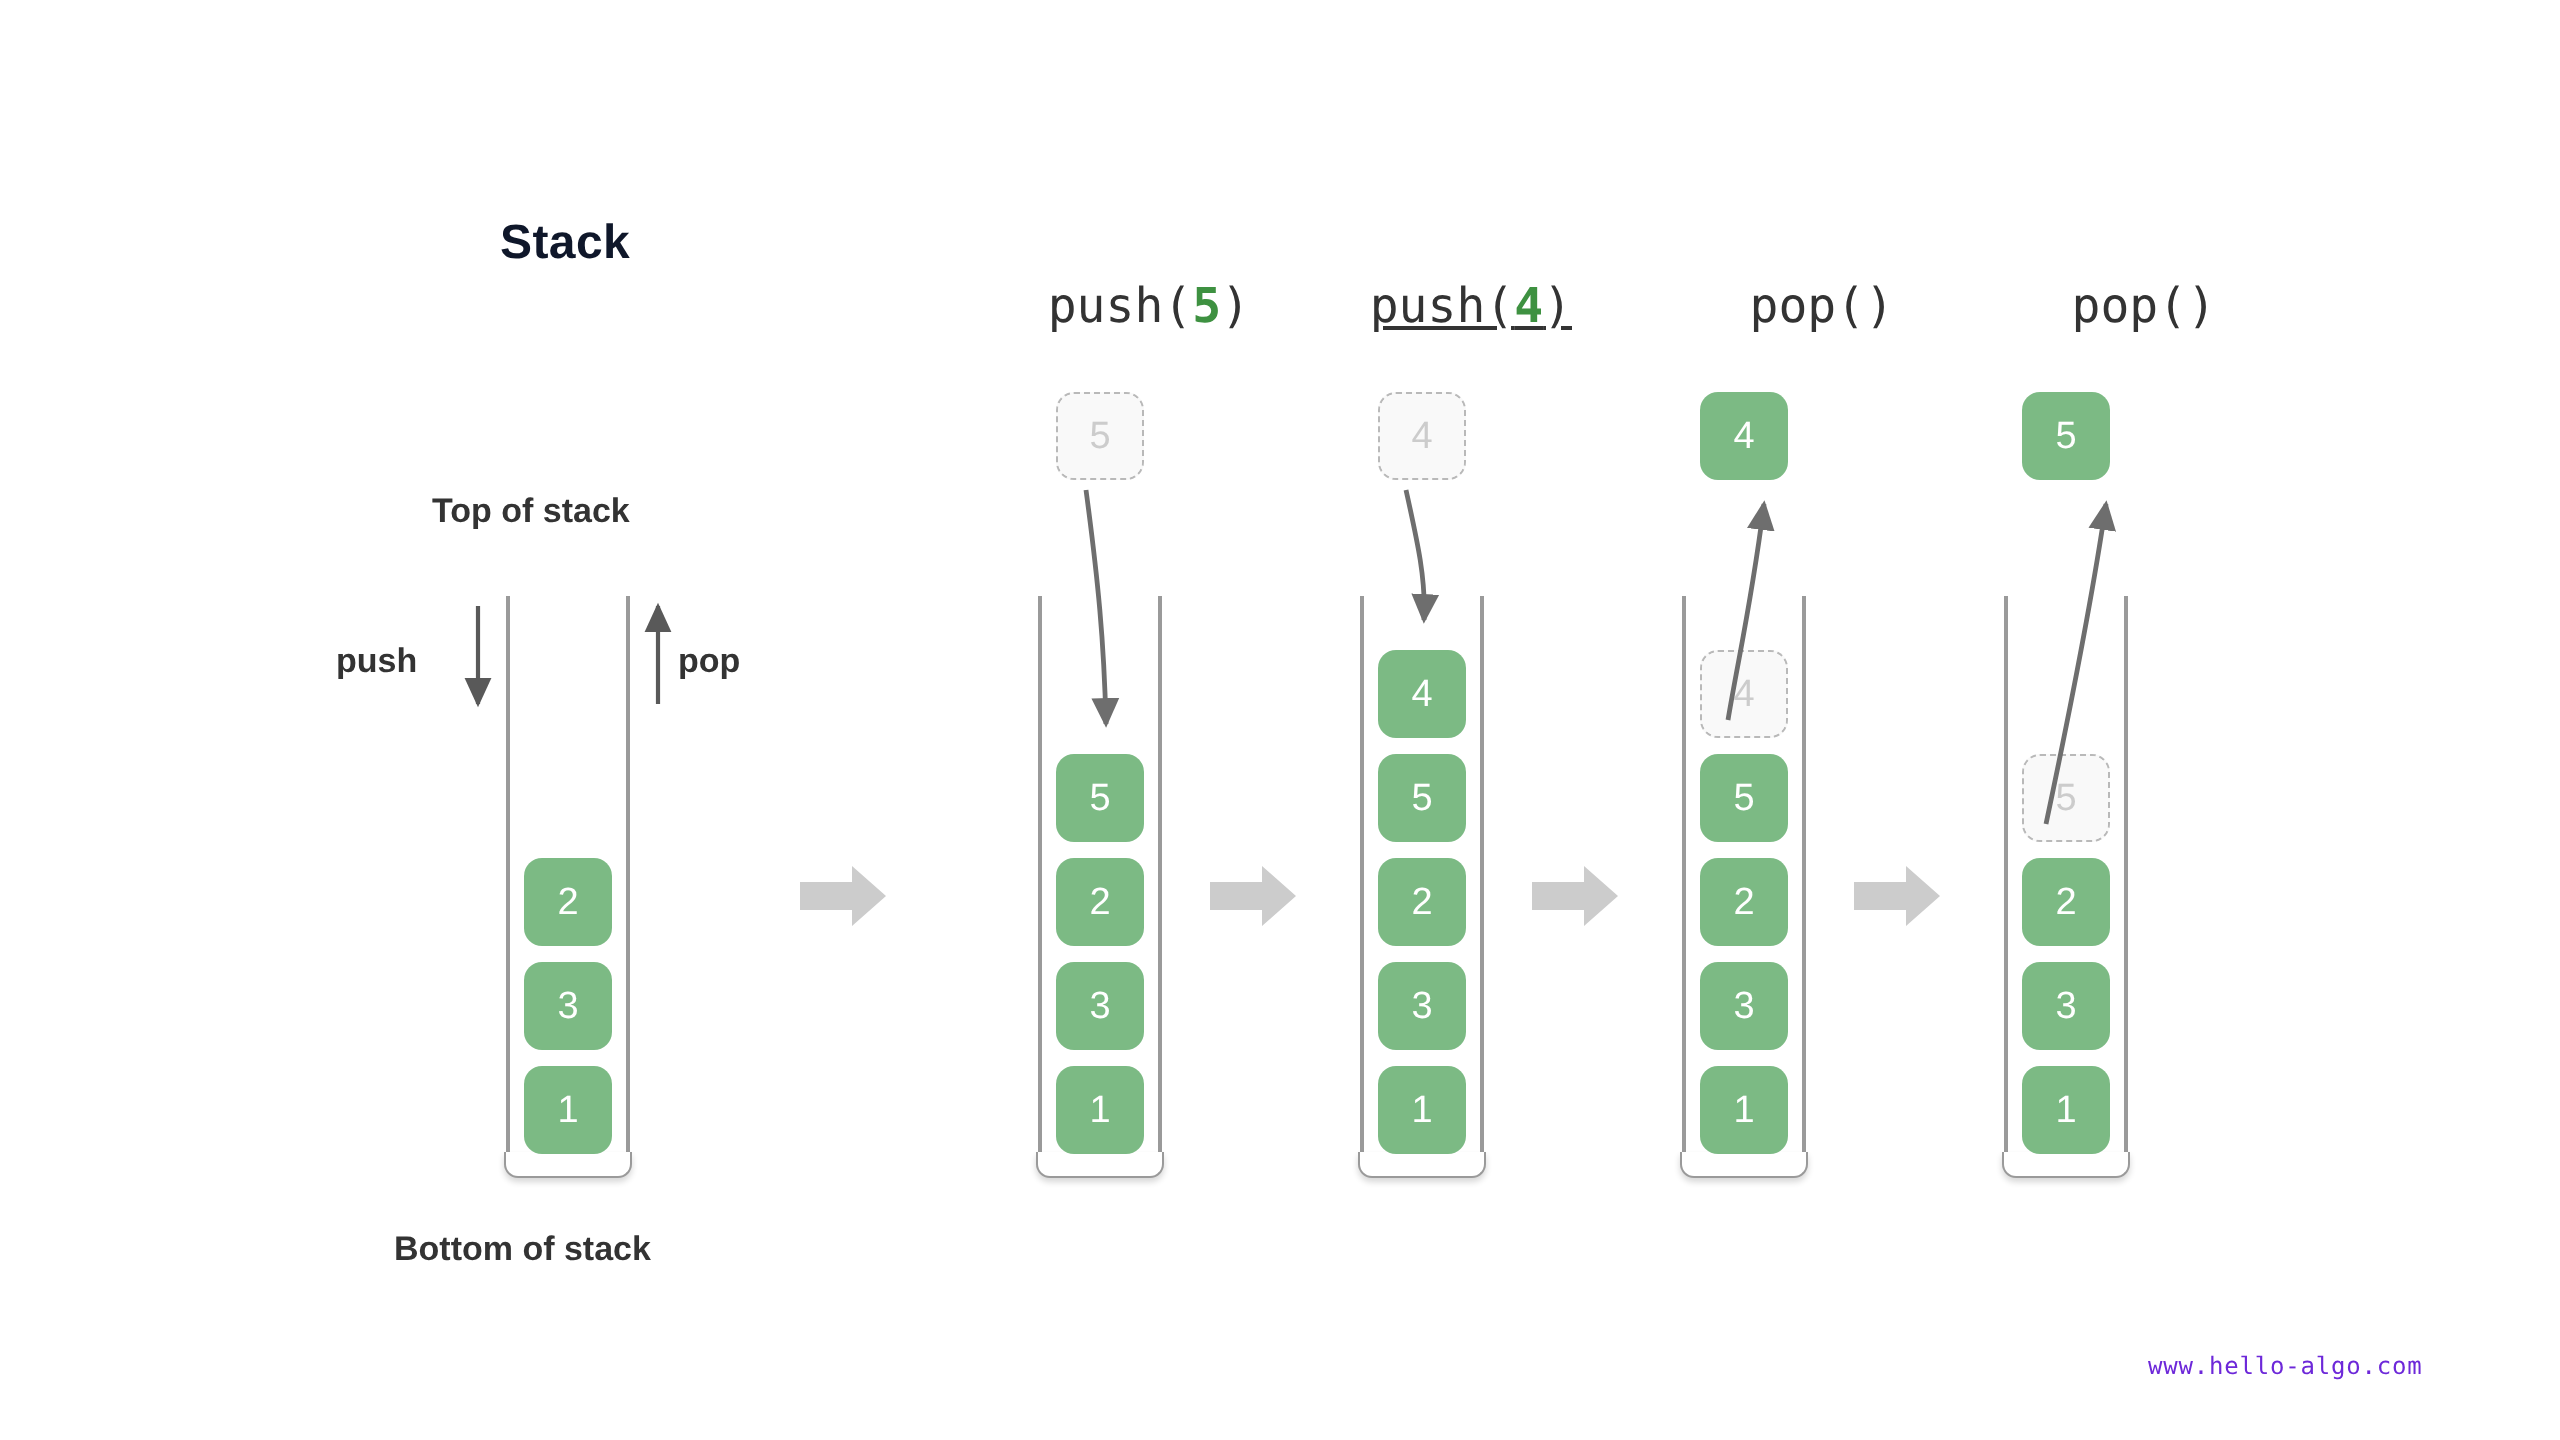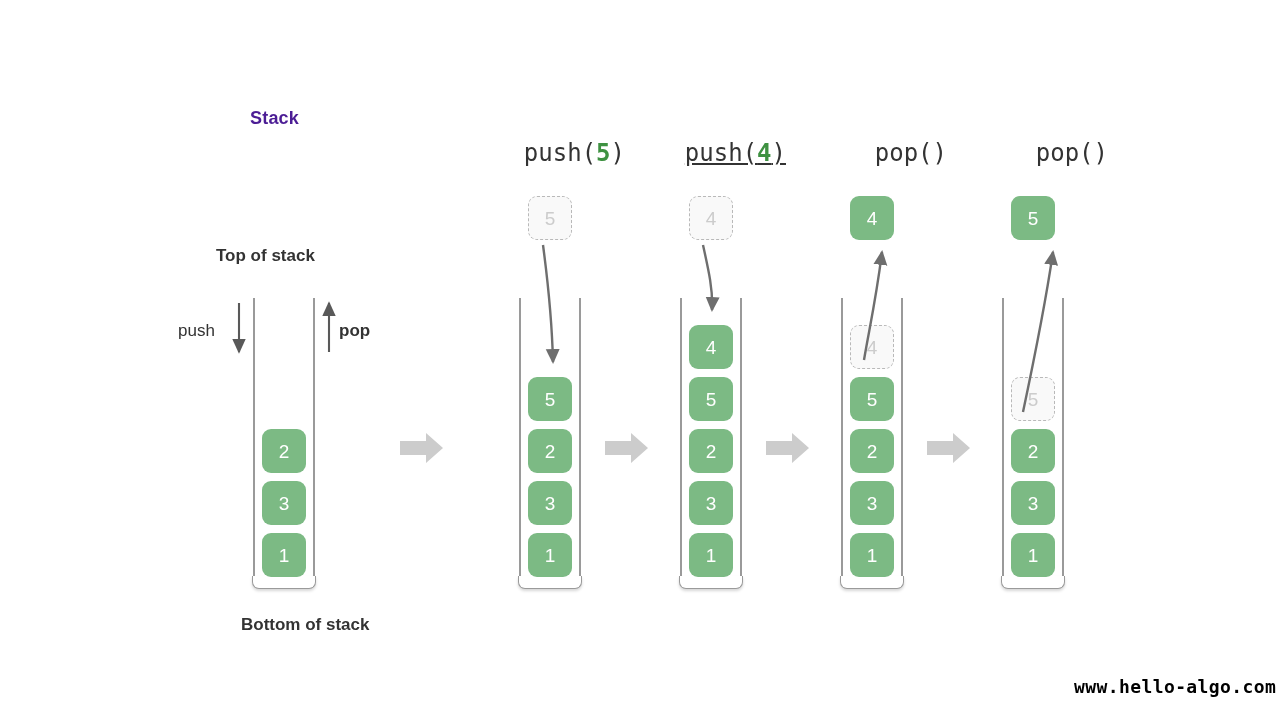--- a/index.html
+++ b/index.html
@@ -20,23 +20,23 @@
     left: 0; top: 0;
     width: 1280px;
     height: 720px;
   }
 
   
   .stack-title {
     position: absolute;
     left: 250px;
     top: 108px;
-    font-size: 18px;
-    font-weight: bold;
-    color: #4c1d95;
+    font-size: 24px;
+    font-weight: bold;
+    color: #0f172a;
     letter-spacing: 0.2px;
     white-space: nowrap;
   }
   .label-top {
     position: absolute;
     left: 216px;
     top: 246px;
     font-size: 17px;
     font-weight: bold;
     color: #333333;
@@ -44,51 +44,48 @@
     text-align: center;
   }
   .label-bottom {
     position: absolute;
     left: 197px;
     top: 615px;
     font-size: 17px;
     font-weight: bold;
     color: #333333;
     white-space: nowrap;
-    margin-left: 44px;
   }
   .label-push {
     position: absolute;
     left: 168px;
     top: 321px;
     font-size: 17px;
-    font-weight: normal;
-    color: #333333;
-    white-space: nowrap;
-    margin-left: 10px;
+    font-weight: bold;
+    color: #333333;
+    white-space: nowrap;
   }
   .label-pop {
     position: absolute;
     left: 339px;
     top: 321px;
     font-size: 17px;
     font-weight: bold;
     color: #333333;
     white-space: nowrap;
   }
   .watermark {
     position: absolute;
     left: 1074px;
     top: 676px;
     font-family: "DejaVu Sans Mono", "Liberation Mono", monospace;
-    font-size: 18px;
-    color: #000000;
+    font-size: 12px;
+    color: #6d28d9;
     letter-spacing: 0.4px;
     white-space: nowrap;
-    font-weight: bold;
   }
 
   
   .op-header {
     position: absolute;
     top: 139px;
     font-family: "DejaVu Sans Mono", "Liberation Mono", monospace;
     font-size: 24px;
     color: #333333;
     white-space: nowrap;

